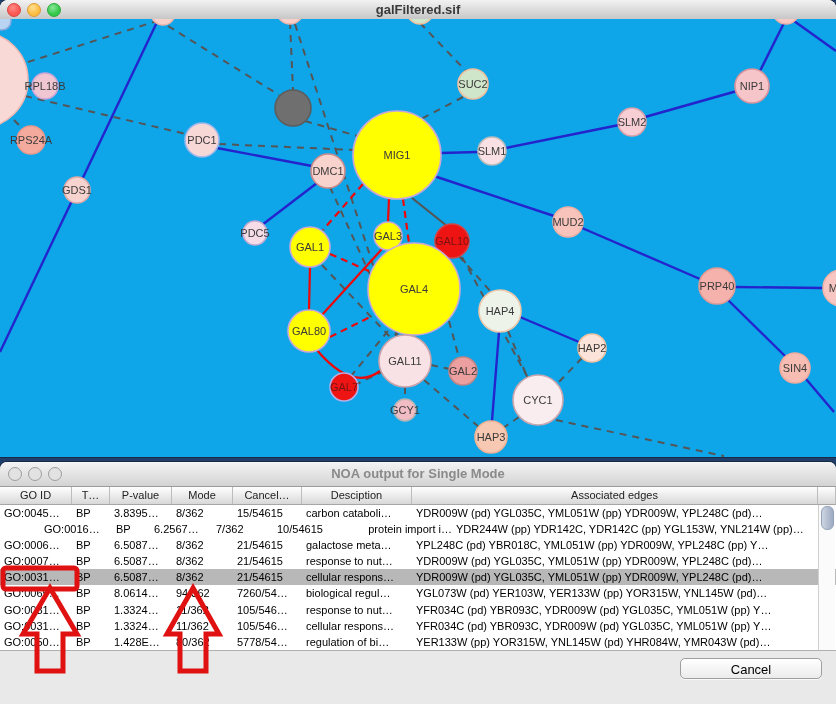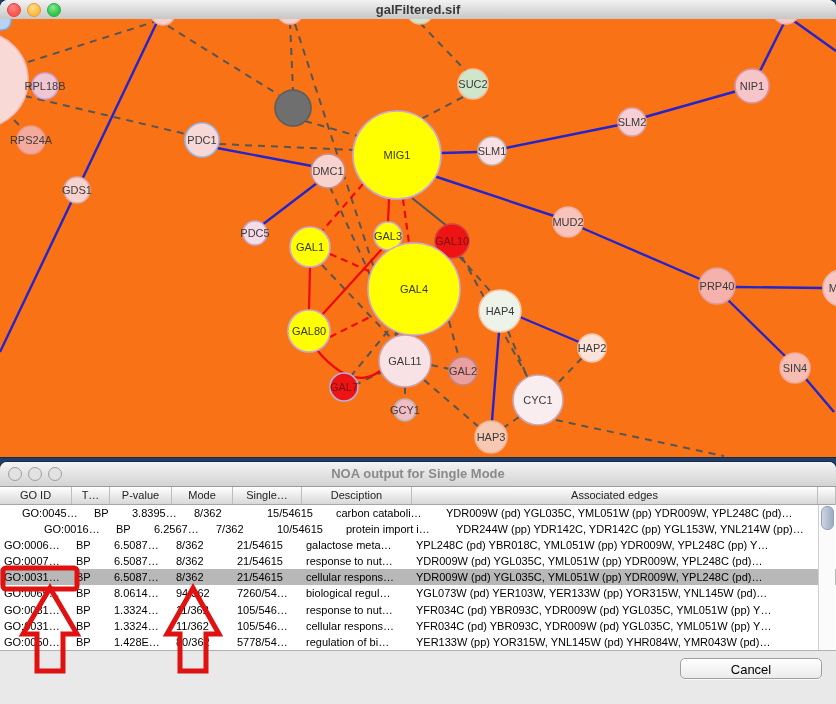--- a/index.html
+++ b/index.html
@@ -12,21 +12,21 @@
             border-bottom:1px solid #8e8e8e;}
   .titlebar.tall{height:24px;background:linear-gradient(#f4f4f4,#d3d3d3);border-bottom:1px solid #9b9b9b;}
   .wtitle{text-align:center;font-size:13px;font-weight:bold;color:#3a3a3a;line-height:19px;}
   .titlebar.tall .wtitle{line-height:24px;color:#8a8a8a;}
   .tl{position:absolute;width:12px;height:12px;border-radius:50%;top:3px;}
   .tl.r{left:7px;background:radial-gradient(circle at 40% 30%,#ff8a85,#fc5753 60%);border:1px solid #d8413c;}
   .tl.y{left:27px;background:radial-gradient(circle at 40% 30%,#ffe093,#fdbc40 60%);border:1px solid #dd9b33;}
   .tl.g{left:47px;background:radial-gradient(circle at 40% 30%,#8ae89a,#34c84a 60%);border:1px solid #28a83a;}
   .tl2{position:absolute;width:12px;height:12px;border-radius:50%;top:5px;background:#e2e2e2;border:1px solid #9d9d9d;}
   .tl2.p1{left:8px}.tl2.p2{left:28px}.tl2.p3{left:48px}
-  .canvas{position:absolute;top:19px;left:0;width:836px;height:474px;background:#f97316;}
+  .canvas{position:absolute;top:19px;left:0;width:836px;height:474px;background:#0ea5e9;}
   .grip{position:absolute;right:1px;bottom:1px;width:15px;height:15px;
         background:repeating-linear-gradient(135deg,transparent 0 3px,#aaa 3px 4px);
         clip-path:polygon(100% 0,100% 100%,0 100%);}
   
   .thead{position:absolute;top:25px;left:0;width:836px;height:17px;display:flex;
          background:linear-gradient(#ffffff,#d8d8d8);border-bottom:1px solid #a6a6a6;
          font-size:11px;color:#222;}
   .th{box-sizing:border-box;text-align:center;line-height:16px;border-right:1px solid #bdbdbd;
       overflow:hidden;white-space:nowrap;flex-shrink:0;}
   .tbody{position:absolute;top:43px;left:0;width:836px;height:145px;background:#fff;}
@@ -182,42 +182,42 @@
     <span class="tl2 p1"></span>
     <span class="tl2 p2"></span>
     <span class="tl2 p3"></span>
     <div class="wtitle">NOA output for Single Mode</div>
   </div>
   <div class="thead" id="thead">
       <div class="th" style="width: 72px;">GO ID</div>
       <div class="th" style="width: 38px;">T…</div>
       <div class="th" style="width: 62px;">P-value</div>
       <div class="th" style="width: 61px;">Mode</div>
-      <div class="th" style="width: 69px;">Single…</div>
+      <div class="th" style="width: 69px;">Cancel…</div>
       <div class="th" style="width: 110px;">Desciption</div>
       <div class="th" style="width: 406px;">Associated edges</div>
       <div class="th" style="width: 18px;"></div>
     </div>
   <div class="tbody" id="tbody">
       <div class="trow">
-        <div class="td" style="width: 72px; margin-left: 18px;">GO:0045…</div>
+        <div class="td" style="width: 72px;">GO:0045…</div>
         <div class="td" style="width: 38px;">BP</div>
         <div class="td" style="width: 62px;">3.8395…</div>
         <div class="td" style="width: 61px;">8/362</div>
-        <div class="td" style="width: 69px; margin-left: 12px;">15/54615</div>
+        <div class="td" style="width: 69px;">15/54615</div>
         <div class="td" style="width: 110px;">carbon cataboli…</div>
         <div class="td" style="width: 406px;">YDR009W (pd) YGL035C, YML051W (pp) YDR009W, YPL248C (pd)…</div>
       </div>
       <div class="trow">
         <div class="td" style="width: 72px; margin-left: 40px;">GO:0016…</div>
         <div class="td" style="width: 38px;">BP</div>
         <div class="td" style="width: 62px;">6.2567…</div>
         <div class="td" style="width: 61px;">7/362</div>
         <div class="td" style="width: 69px;">10/54615</div>
-        <div class="td" style="width: 110px;">protein import i…</div>
+        <div class="td" style="width: 110px; text-align: right;">protein import i…</div>
         <div class="td" style="width: 406px;">YDR244W (pp) YDR142C, YDR142C (pp) YGL153W, YNL214W (pp)…</div>
       </div>
       <div class="trow">
         <div class="td" style="width: 72px;">GO:0006…</div>
         <div class="td" style="width: 38px;">BP</div>
         <div class="td" style="width: 62px;">6.5087…</div>
         <div class="td" style="width: 61px;">8/362</div>
         <div class="td" style="width: 69px;">21/54615</div>
         <div class="td" style="width: 110px;">galactose meta…</div>
         <div class="td" style="width: 406px;">YPL248C (pd) YBR018C, YML051W (pp) YDR009W, YPL248C (pp) Y…</div>

